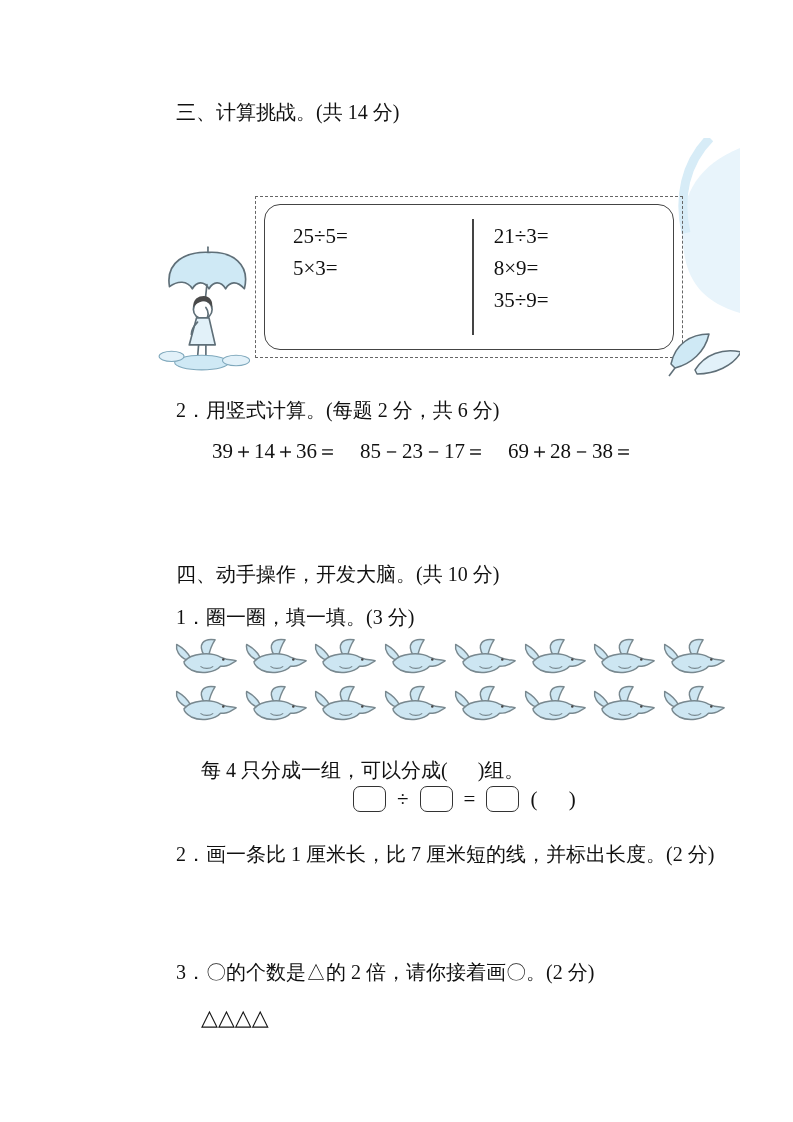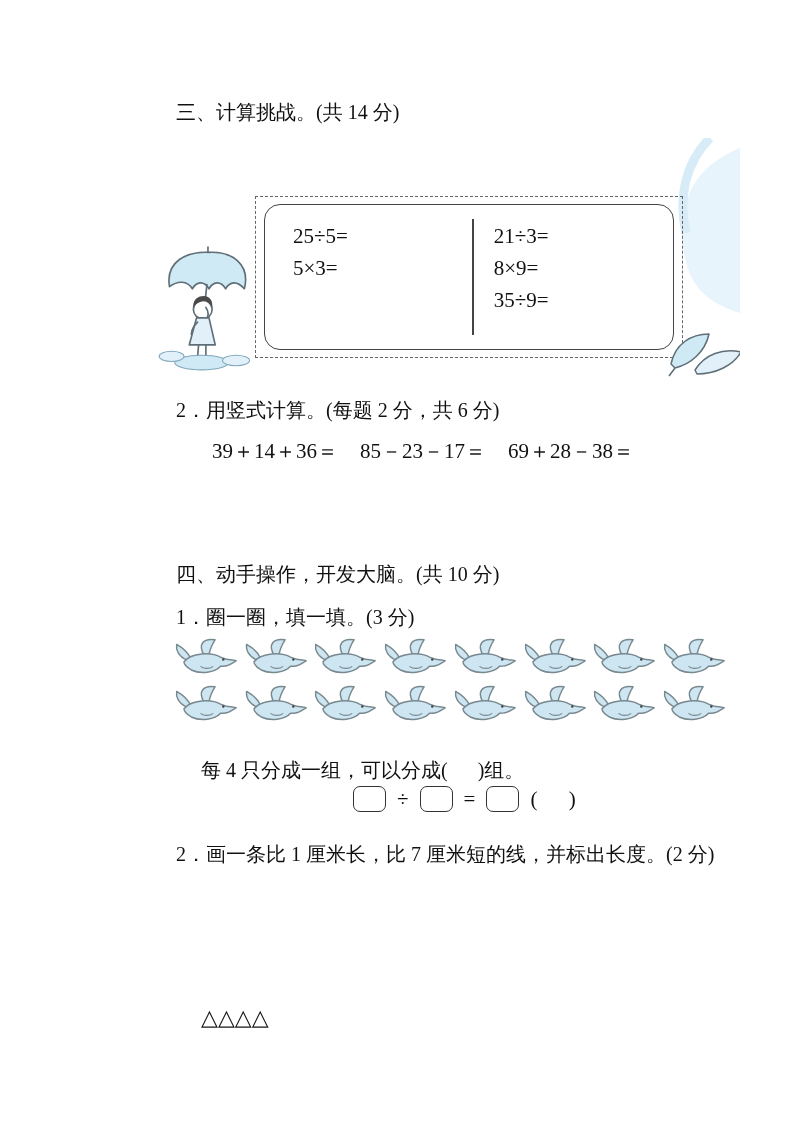--- a/index.html
+++ b/index.html
@@ -247,18 +247,19 @@
     <span class="eq-box"></span>
     <span class="eq-symbol">÷</span>
     <span class="eq-box"></span>
     <span class="eq-symbol">=</span>
     <span class="eq-box"></span>
     <span class="eq-symbol">(      )</span>
   </div>
 
   <div class="abs txt s4-q2-label">2．画一条比 1 厘米长，比 7 厘米短的线，并标出长度。(2 分)</div>
 
+  <div class="abs txt s4-q3-label">3．〇的个数是△的 2 倍，请你接着画〇。(2 分)</div>
 
   <div class="abs shapes-row">
     <span>△△△△</span>
   </div>
 
 </div>
 
 </body></html>

